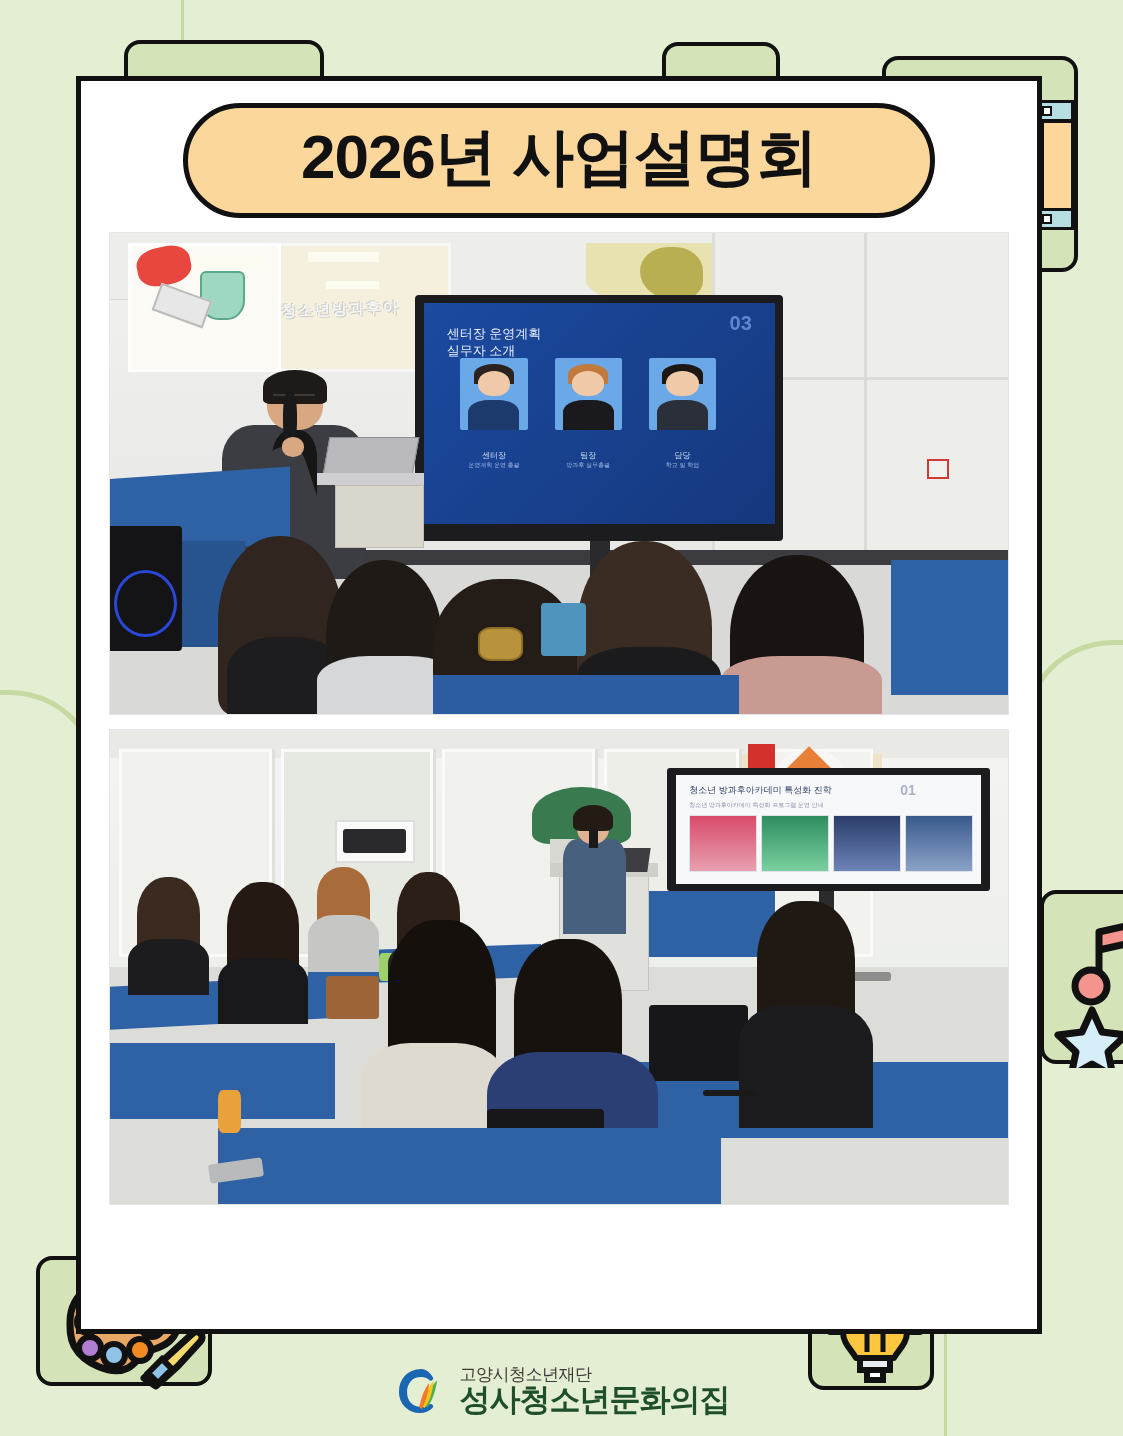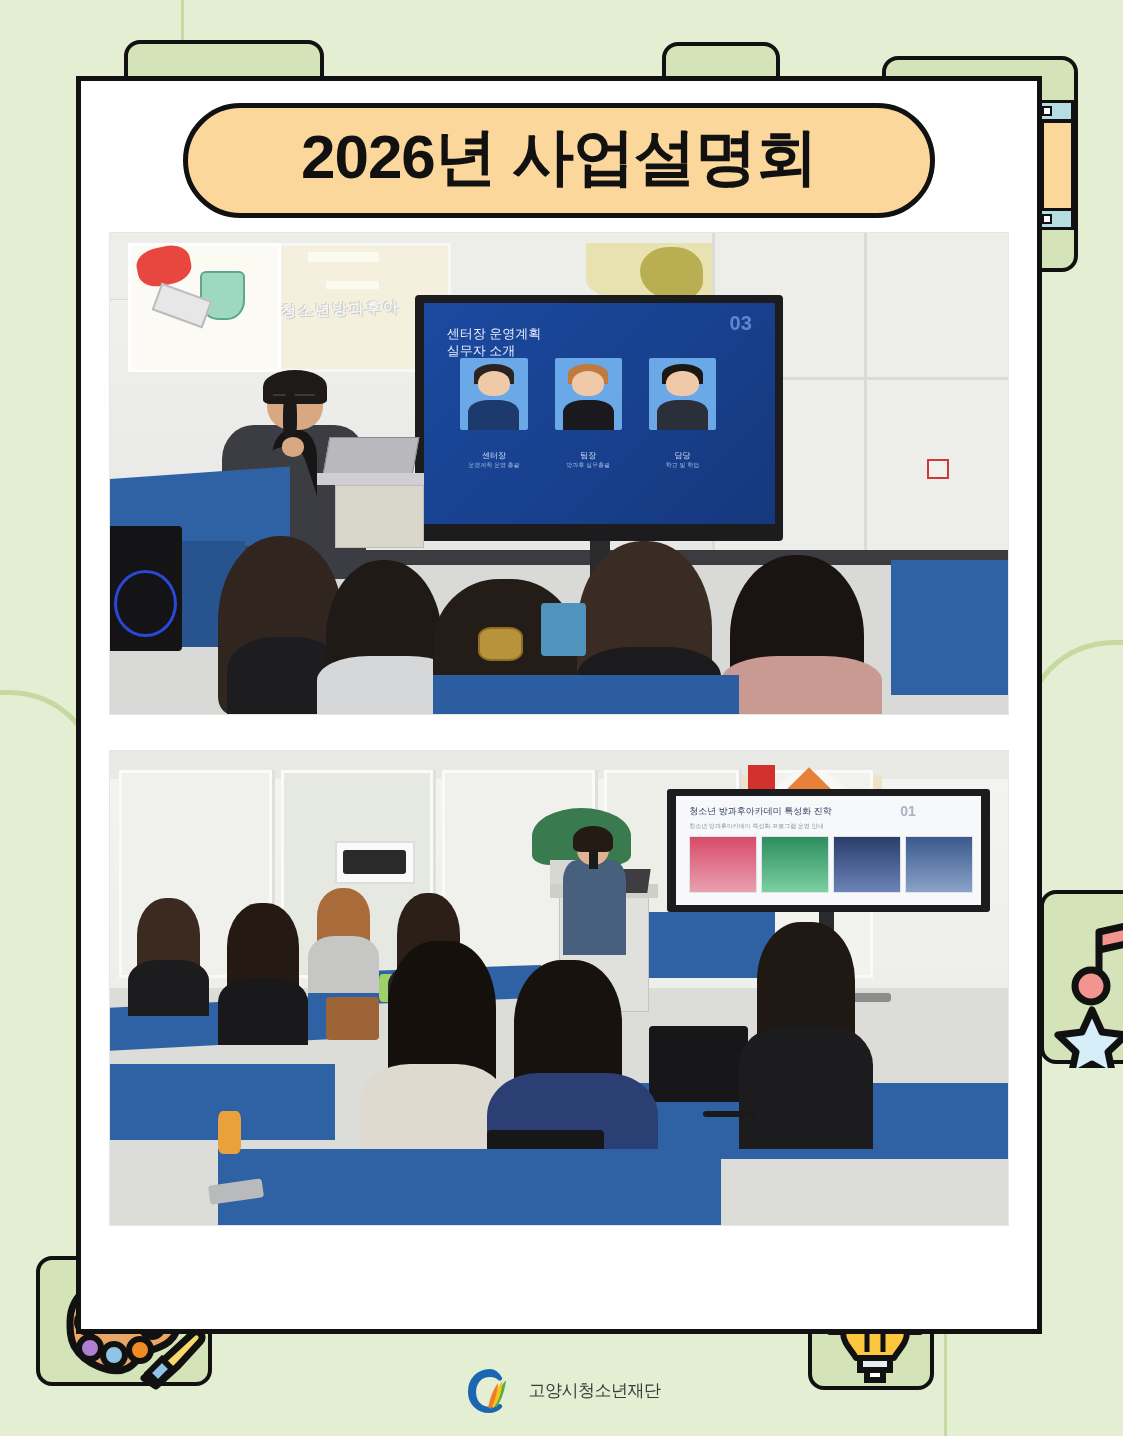--- a/index.html
+++ b/index.html
@@ -163,21 +163,21 @@
   
   .photo {
     width: 900px;
     border: 1px solid #e6e6e6;
     position: relative;
     overflow: hidden;
     flex: 0 0 auto;
     background: #cfd6d9;
   }
   #photo-1 { height: 483px; }
-  #photo-2 { height: 476px; margin-top: 21px; }
+  #photo-2 { height: 476px; }
 
   
   .p1-wall       { position:absolute; inset:0; background:linear-gradient(#f2f2f0 0%, #e9eae7 55%, #e2e4e0 100%); }
   .p1-ceil       { position:absolute; left:0; top:0; width:100%; height:14%; background:#edeeea; border-bottom:1px solid #d8dad4;}
   .p1-glassL     { position:absolute; left:2%; top:2%; width:36%; height:27%; background:#f5f0dd; border:3px solid #f7f7f5; }
   .p1-glassL2    { position:absolute; left:2%; top:2%; width:17%; height:27%; background:#fbfaf4; border:3px solid #fff; }
   .p1-lamp1      { position:absolute; left:8%; top:5%; width:9%; height:2%; background:#fcfbf0; }
   .p1-lamp2      { position:absolute; left:22%; top:4%; width:8%; height:2%; background:#fcfbf0; }
   .p1-lamp3      { position:absolute; left:24%; top:10%; width:6%; height:1.6%; background:#fcfbf0; }
   .p1-yellowblob { position:absolute; left:53%; top:2%; width:20%; height:13%; background:#e8e2b0; border-radius:0 0 60% 40%; }
@@ -584,14 +584,15 @@
   <svg id="logo-mark" viewBox="0 0 60 60">
     <path d="M30 8 C17 8 8 18 8 31 C8 43 17 52 29 52 C34 52 38 50 41 47
              C37 49 33 50 29 50 C19 50 12 42 12 31 C12 20 19 12 30 12
              C34 12 38 13 41 16 C38 11 34 8 30 8 Z" fill="#1b66b3" stroke="#1b66b3" stroke-width="5" stroke-linejoin="round"></path>
     <path d="M34 46 C36 36 40 26 48 18 C46 30 43 40 37 48 Z" fill="#4fae4f"></path>
     <path d="M31 47 C33 37 37 27 44 19 C43 31 40 41 34 49 Z" fill="#f5c518"></path>
     <path d="M28 48 C30 38 33 29 39 21 C38 33 35 42 31 50 Z" fill="#ef7b2b"></path>
   </svg>
   <div id="logo-text">
     <span id="logo-small">고양시청소년재단</span>
+    <span id="logo-big">성사청소년문화의집</span>
   </div>
 </div>
 
 </body></html>

